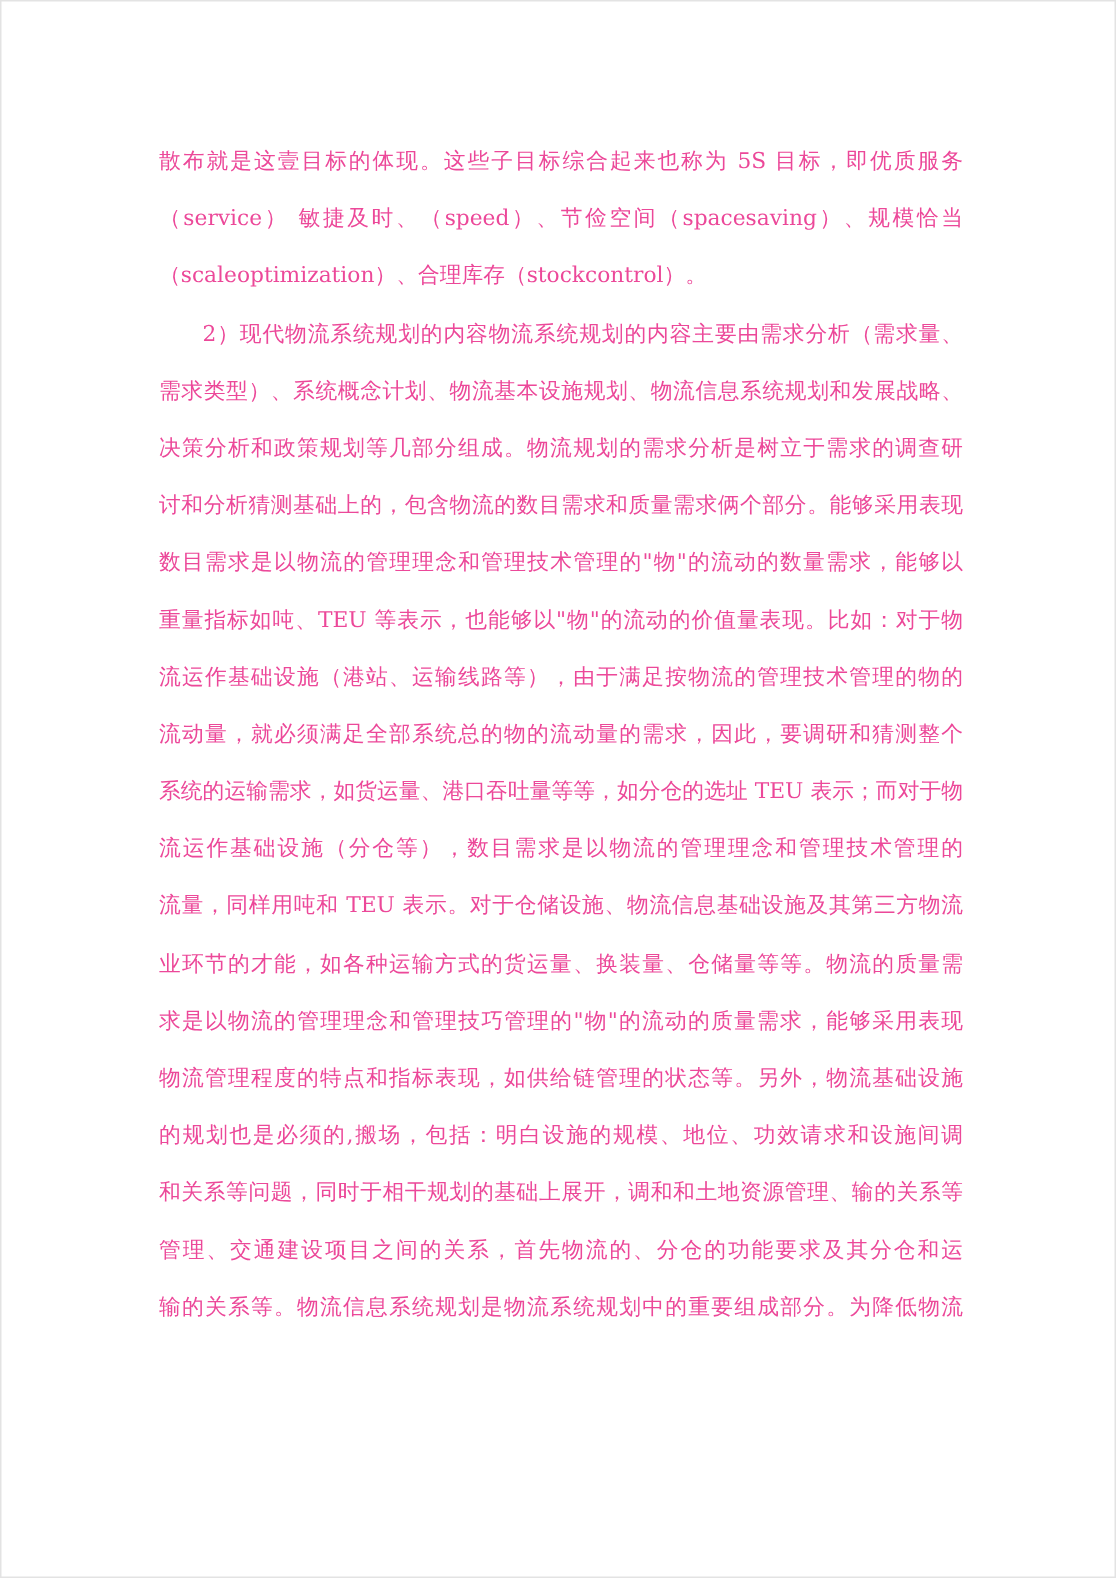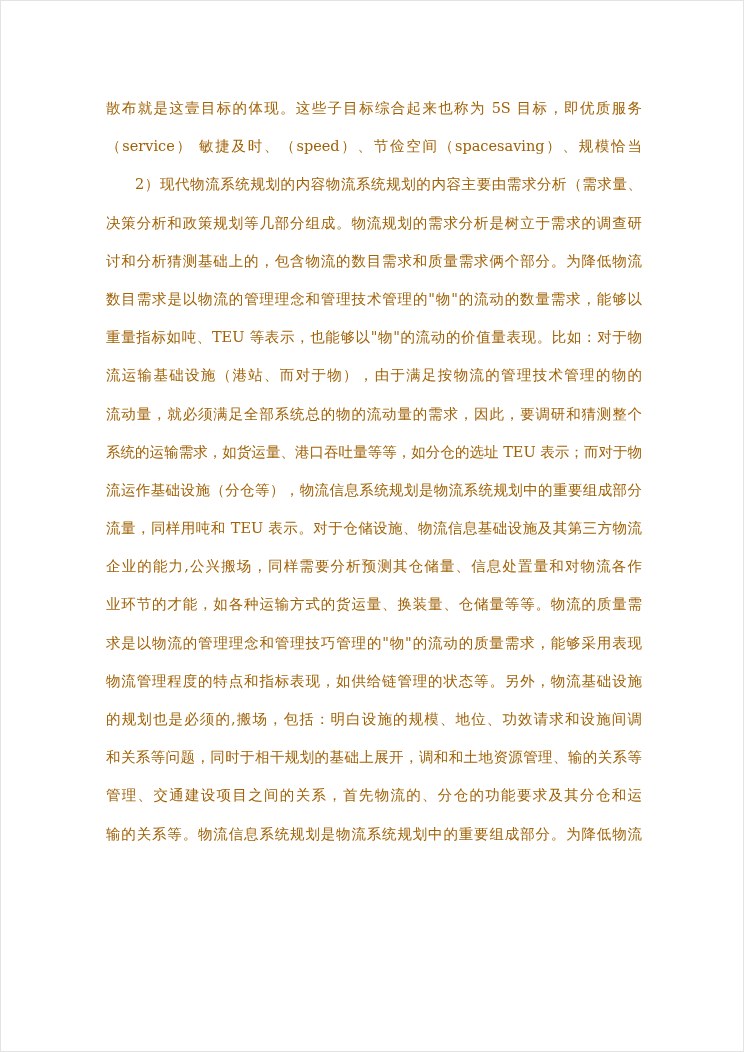--- a/index.html
+++ b/index.html
@@ -15,21 +15,21 @@
     box-sizing: border-box;
     border: 1px solid #e3e3e3;
     overflow: hidden;
     font-family: "DejaVu Serif", "Liberation Serif", serif;
   }
   .text-block {
     position: absolute;
     left: 105px;
     top: 88px;
     width: 536px;
-    color: #a16207;
+    color: #ec4899;
     font-size: 14.5px;
   }
   .paragraph {
     margin: 0;
     padding: 0;
   }
   .line {
     line-height: 38.2px;
     height: 38.2px;
     white-space: nowrap;
@@ -46,33 +46,34 @@
   }
 </style>
 </head>
 <body>
 
 <div class="page">
   <div class="text-block">
       <div class="paragraph">
         <div class="line">散布就是这壹目标的体现。这些子目标综合起来也称为 5S 目标，即优质服务</div>
         <div class="line">（service） 敏捷及时、（speed）、节俭空间（spacesaving）、规模恰当</div>
+        <div class="line no-stretch">（scaleoptimization）、合理库存（stockcontrol）。</div>
       </div>
       <div class="paragraph">
         <div class="line indent">2）现代物流系统规划的内容物流系统规划的内容主要由需求分析（需求量、</div>
+        <div class="line">需求类型）、系统概念计划、物流基本设施规划、物流信息系统规划和发展战略、</div>
         <div class="line">决策分析和政策规划等几部分组成。物流规划的需求分析是树立于需求的调查研</div>
-        <div class="line">讨和分析猜测基础上的，包含物流的数目需求和质量需求俩个部分。为降低物流</div>
+        <div class="line">讨和分析猜测基础上的，包含物流的数目需求和质量需求俩个部分。能够采用表现</div>
         <div class="line">数目需求是以物流的管理理念和管理技术管理的"物"的流动的数量需求，能够以</div>
         <div class="line">重量指标如吨、TEU 等表示，也能够以"物"的流动的价值量表现。比如：对于物</div>
-        <div class="line">流运输基础设施（港站、而对于物），由于满足按物流的管理技术管理的物的</div>
+        <div class="line">流运作基础设施（港站、运输线路等），由于满足按物流的管理技术管理的物的</div>
         <div class="line">流动量，就必须满足全部系统总的物的流动量的需求，因此，要调研和猜测整个</div>
         <div class="line">系统的运输需求，如货运量、港口吞吐量等等，如分仓的选址 TEU 表示；而对于物</div>
-        <div class="line">流运作基础设施（分仓等），物流信息系统规划是物流系统规划中的重要组成部分</div>
+        <div class="line">流运作基础设施（分仓等），数目需求是以物流的管理理念和管理技术管理的</div>
         <div class="line">流量，同样用吨和 TEU 表示。对于仓储设施、物流信息基础设施及其第三方物流</div>
-        <div class="line">企业的能力,公兴搬场，同样需要分析预测其仓储量、信息处置量和对物流各作</div>
         <div class="line">业环节的才能，如各种运输方式的货运量、换装量、仓储量等等。物流的质量需</div>
         <div class="line">求是以物流的管理理念和管理技巧管理的"物"的流动的质量需求，能够采用表现</div>
         <div class="line">物流管理程度的特点和指标表现，如供给链管理的状态等。另外，物流基础设施</div>
         <div class="line">的规划也是必须的,搬场，包括：明白设施的规模、地位、功效请求和设施间调</div>
         <div class="line">和关系等问题，同时于相干规划的基础上展开，调和和土地资源管理、输的关系等</div>
         <div class="line">管理、交通建设项目之间的关系，首先物流的、分仓的功能要求及其分仓和运</div>
         <div class="line">输的关系等。物流信息系统规划是物流系统规划中的重要组成部分。为降低物流</div>
       </div>
     </div>
 </div>

